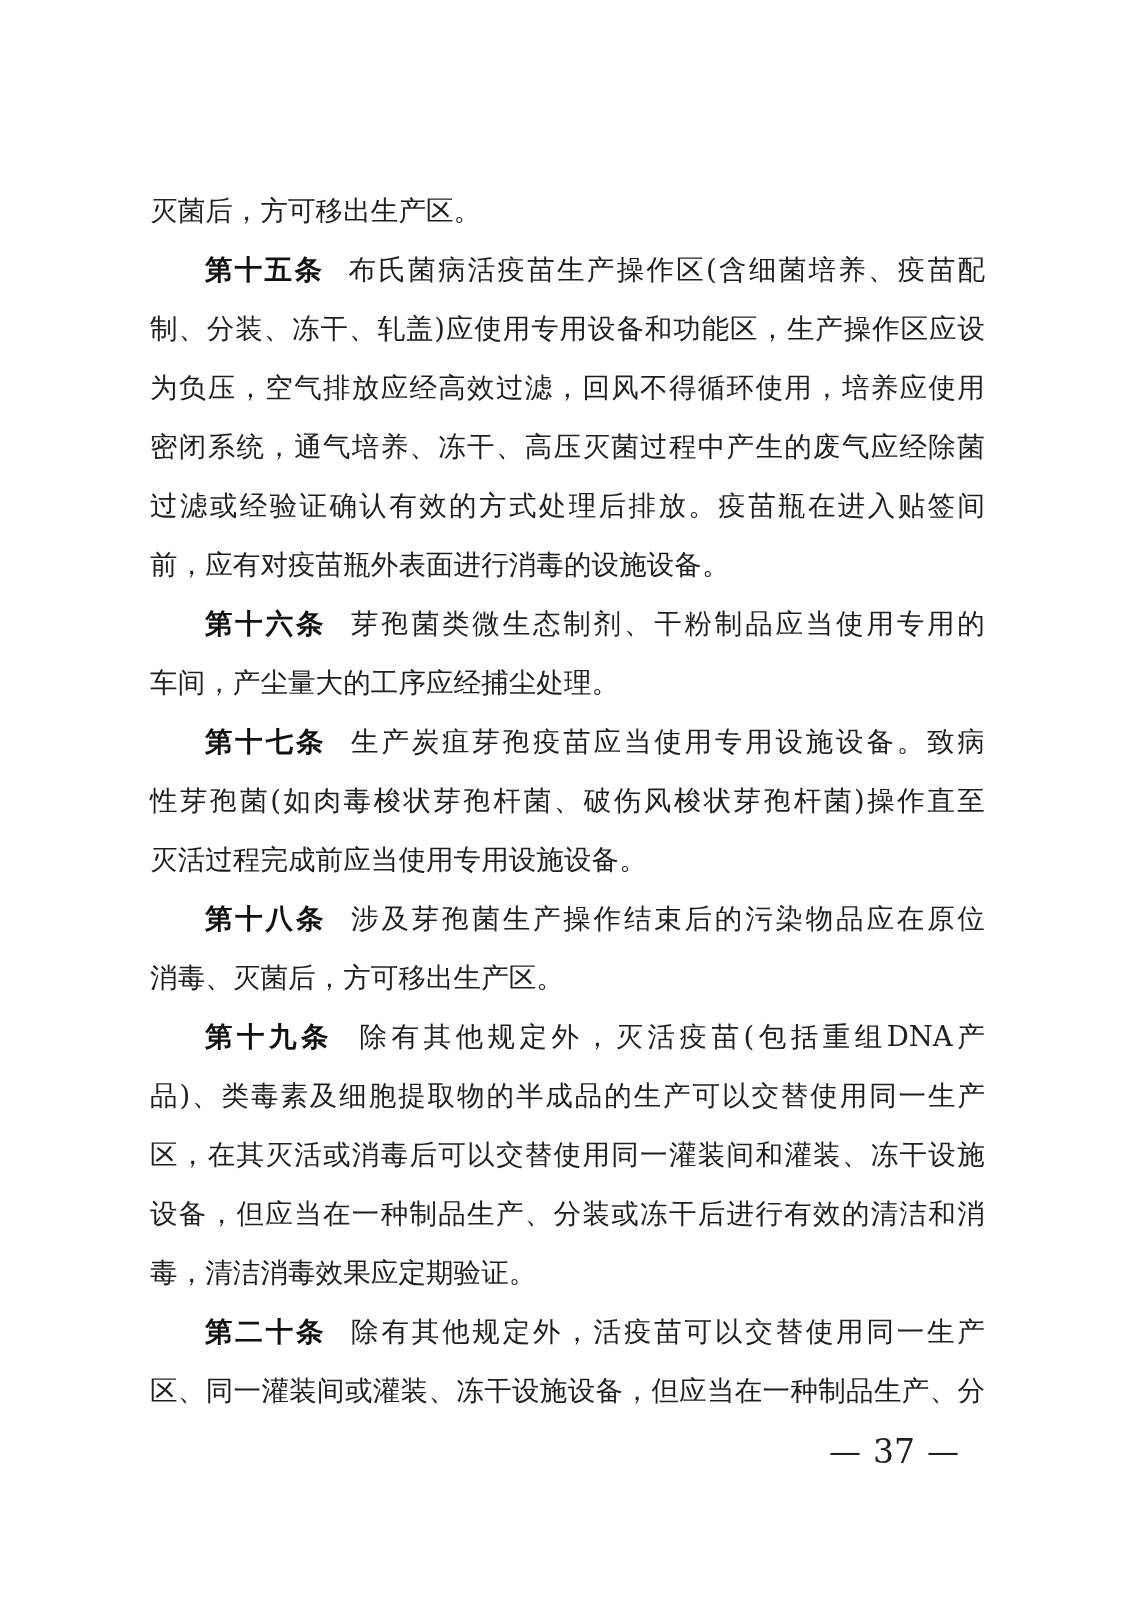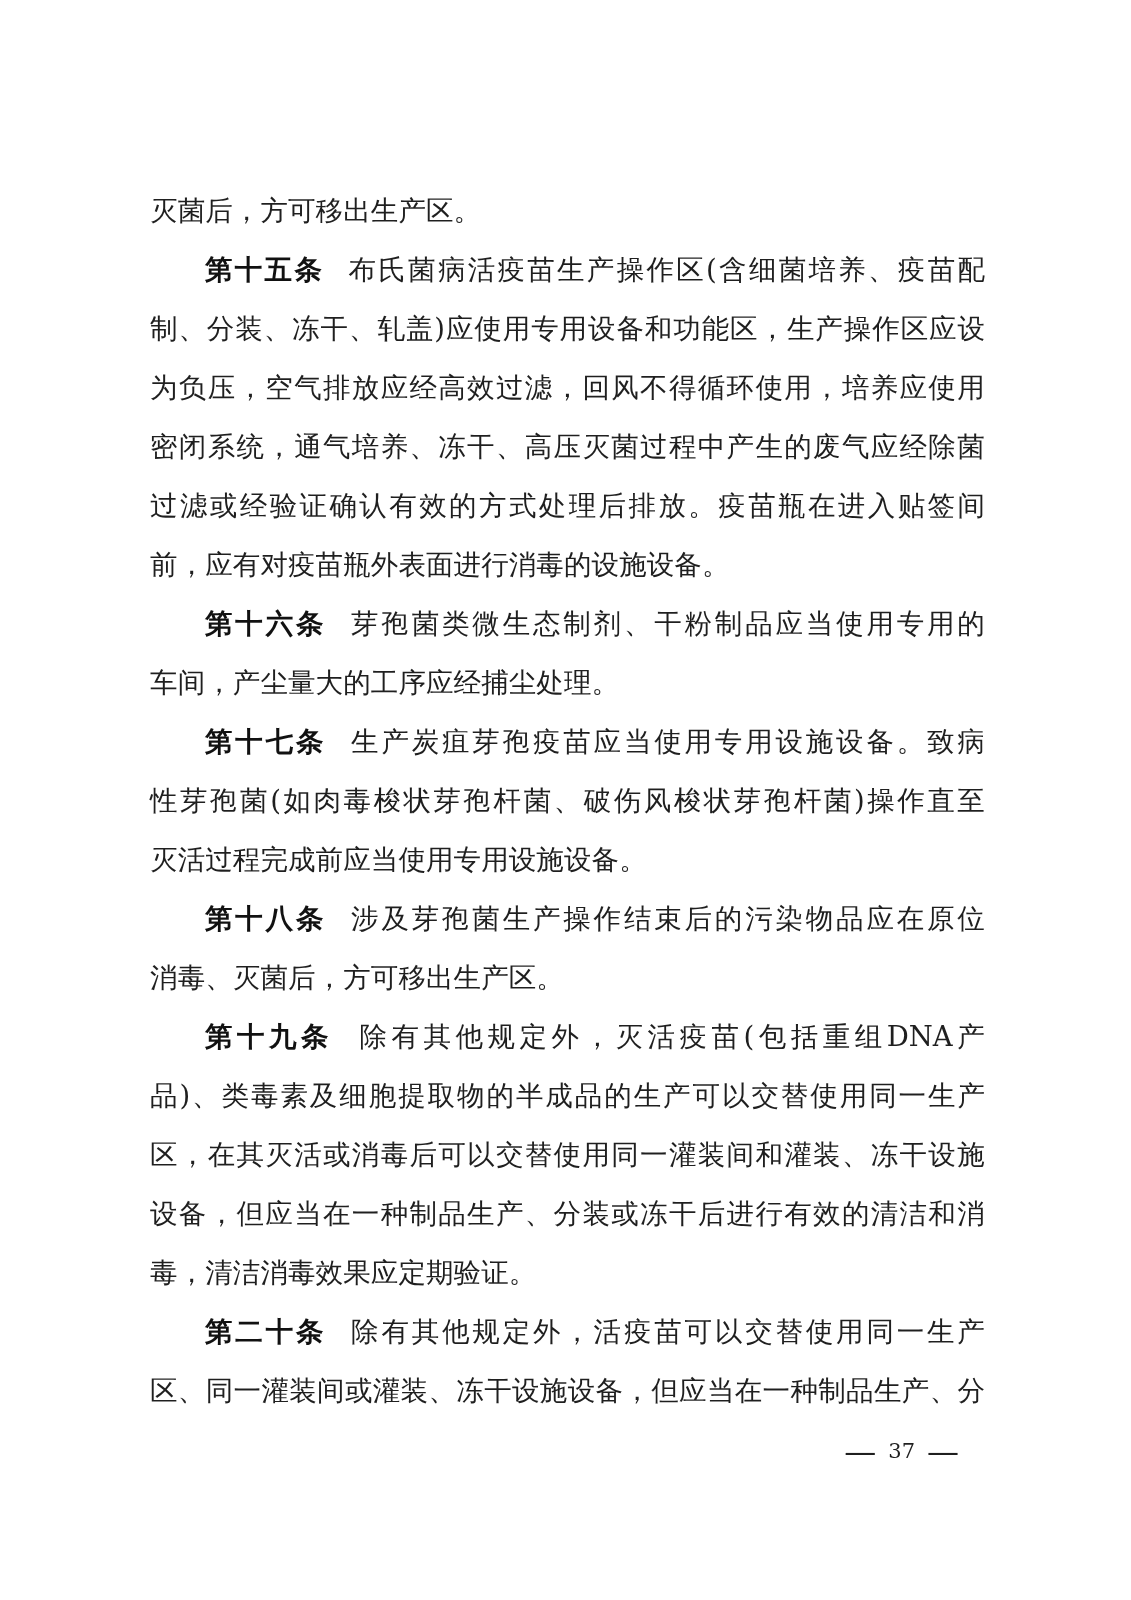--- a/index.html
+++ b/index.html
@@ -74,21 +74,21 @@
     align-items: center;
     gap: 12px;
     color: #1f1f1f;
   }
   .footer .dash {
     font-size: 32px;
     line-height: 1;
     letter-spacing: 0;
   }
   .footer .pagenum {
-    font-size: 21px;
+    font-size: 33px;
     line-height: 1;
   }
 </style>
 </head>
 <body>
 
 <div class="page" style="background: rgb(255, 255, 255); color: rgb(31, 31, 31);">
   <div class="text-block">
       <div class="line left">
         <span class="ch">灭</span>

